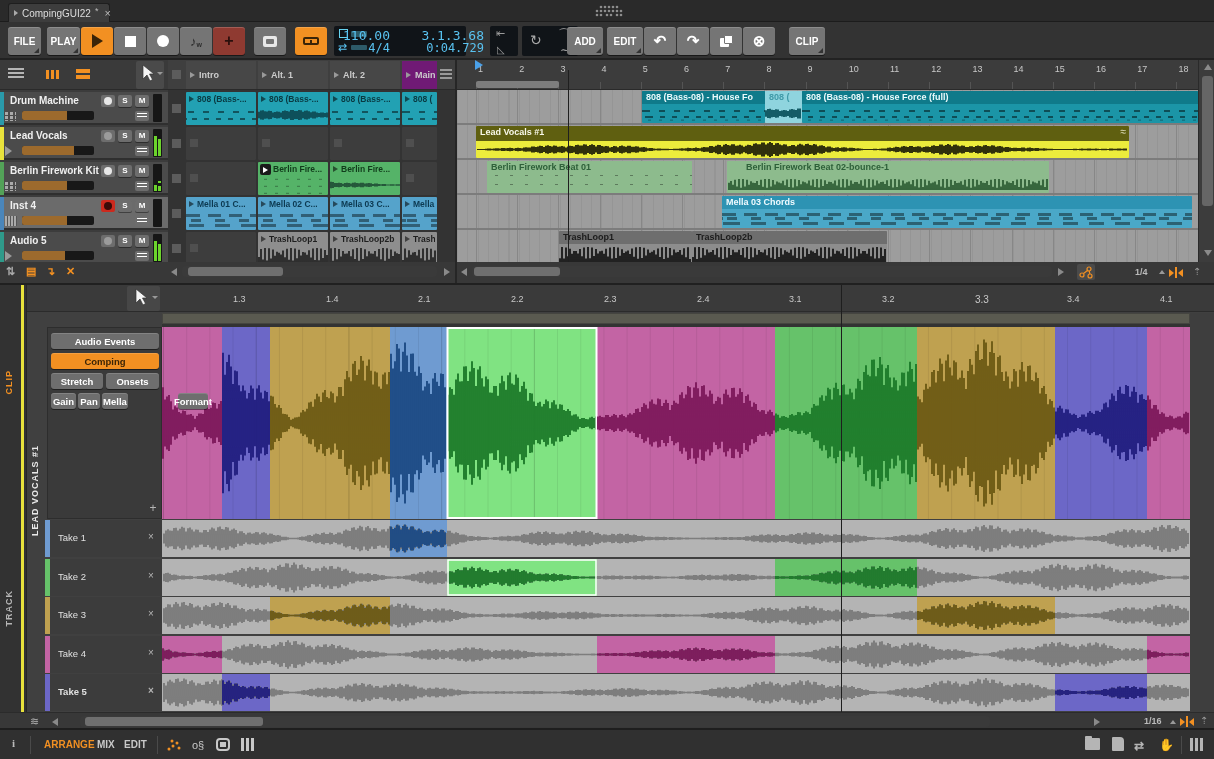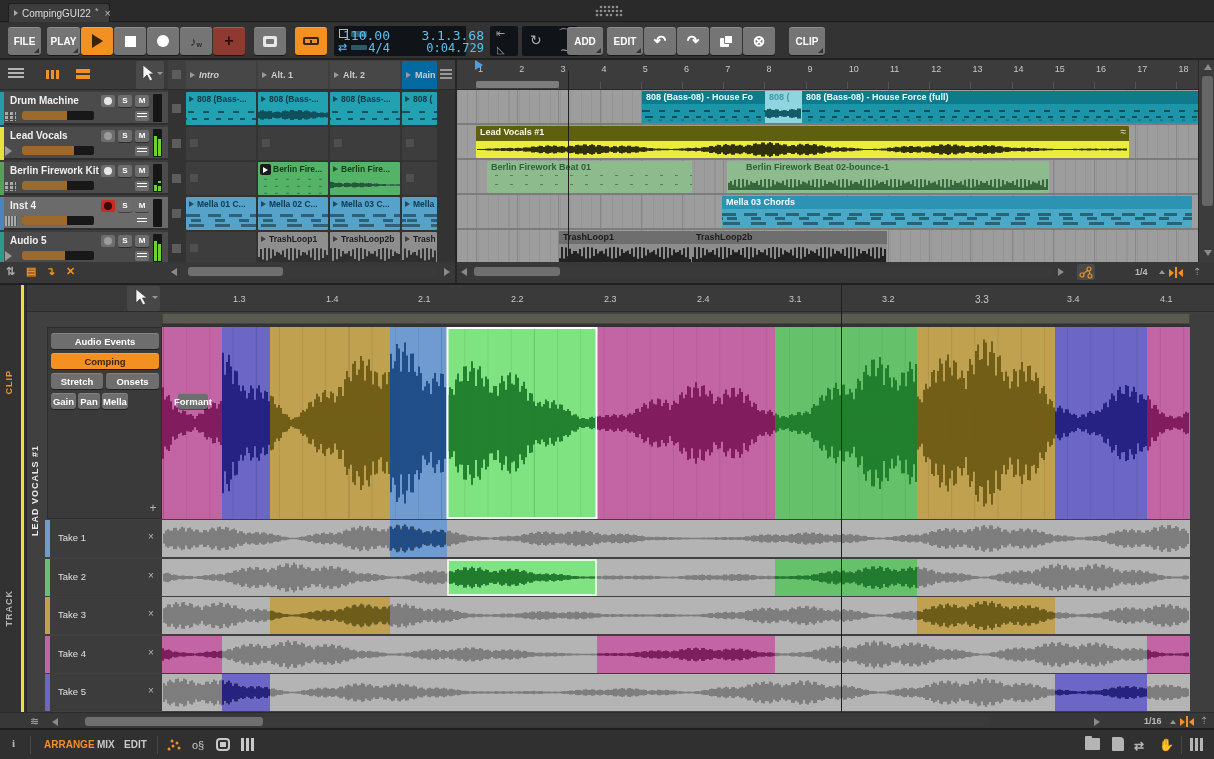--- a/index.html
+++ b/index.html
@@ -290,33 +290,33 @@
         <div class="abs" style="left: 0px; top: 202px; width: 168px; height: 21px; background: rgb(56, 56, 56);">
           <div class="abs" style="left: 6px; top: 3px; font-size: 11px; color: rgb(170, 170, 170); font-weight: bold;">⇅</div>
           <div class="abs" style="left: 26px; top: 3px; font-size: 11px; color: rgb(242, 144, 34); font-weight: bold;">▤</div>
           <div class="abs" style="left: 46px; top: 3px; font-size: 11px; color: rgb(242, 144, 34); font-weight: bold;">↴</div>
           <div class="abs" style="left: 66px; top: 3px; font-size: 11px; color: rgb(242, 144, 34); font-weight: bold;">✕</div>
         </div>
       </div>
       <div class="abs" style="left: 168px; top: 0px; width: 287px; height: 223px; background: rgb(51, 51, 51);">
         <div class="abs" style="left: 0px; top: 0px; width: 287px; height: 30px; background: rgb(63, 63, 63); border-bottom: 1px solid rgb(42, 42, 42);">
           <div class="abs" style="left: 4px; top: 10px; width: 9px; height: 9px; background: rgb(92, 92, 92);"></div>
-          <div class="scell abs" style="left: 18px; top: 1px; width: 70px; height: 28px; background: rgb(71, 71, 71); font-style: italic;">
+          <div class="scell abs" style="left: 18px; top: 1px; width: 70px; height: 28px; background: rgb(71, 71, 71);">
             <div class="abs" style="left: 4px; top: 11px; border-left: 5px solid rgb(154, 154, 154); border-top: 3.5px solid transparent; border-bottom: 3.5px solid transparent;"></div>
             <div class="abs" style="left: 13px; top: 9px; font-size: 9px; color: rgb(204, 204, 204); white-space: nowrap; overflow: hidden; right: 2px;">Intro</div>
           </div>
           <div class="scell abs" style="left: 90px; top: 1px; width: 70px; height: 28px; background: rgb(71, 71, 71);">
             <div class="abs" style="left: 4px; top: 11px; border-left: 5px solid rgb(154, 154, 154); border-top: 3.5px solid transparent; border-bottom: 3.5px solid transparent;"></div>
             <div class="abs" style="left: 13px; top: 9px; font-size: 9px; color: rgb(204, 204, 204); white-space: nowrap; overflow: hidden; right: 2px;">Alt. 1</div>
           </div>
           <div class="scell abs" style="left: 162px; top: 1px; width: 70px; height: 28px; background: rgb(71, 71, 71);">
             <div class="abs" style="left: 4px; top: 11px; border-left: 5px solid rgb(154, 154, 154); border-top: 3.5px solid transparent; border-bottom: 3.5px solid transparent;"></div>
             <div class="abs" style="left: 13px; top: 9px; font-size: 9px; color: rgb(204, 204, 204); white-space: nowrap; overflow: hidden; right: 2px;">Alt. 2</div>
           </div>
-          <div class="scell abs" style="left: 234px; top: 1px; width: 35px; height: 28px; background: #0369a1;">
+          <div class="scell abs" style="left: 234px; top: 1px; width: 35px; height: 28px; background: #701a75;">
             <div class="abs" style="left: 4px; top: 11px; border-left: 5px solid rgb(154, 154, 154); border-top: 3.5px solid transparent; border-bottom: 3.5px solid transparent;"></div>
             <div class="abs" style="left: 13px; top: 9px; font-size: 9px; color: rgb(204, 204, 204); white-space: nowrap; overflow: hidden; right: 2px;">Main</div>
           </div>
           <div class="abs" style="left: 272px; top: 9px; width: 12px; height: 10px; background: repeating-linear-gradient(rgb(153, 153, 153) 0px, rgb(153, 153, 153) 2px, transparent 2px, transparent 4px);"></div>
         </div>
         <div class="abs" style="left: 4px; top: 44px; width: 9px; height: 9px; background: rgb(92, 92, 92);"></div>
         <div class="cell abs" style="left: 18px; top: 32px; width: 70px; height: 33px; background: rgb(34, 161, 179);">
           <div class="tri abs" style="border-left-color: rgba(0, 0, 0, 0.55);"></div>
           <div class="abs" style="left: 11px; top: 2px; right: 2px; font-size: 8.5px; font-weight: bold; color: rgb(9, 58, 66); white-space: nowrap; overflow: hidden;">808 (Bass-...</div>
           <div class="abs pat-notes" style="left: 0px; top: 13px; width: 70px; height: 20px;"></div>
@@ -732,21 +732,21 @@
       <svg width="1214" height="37" style="position: absolute; left: 0px; top: 350.5px;">
         <rect x="162" y="0" width="1028" height="37" fill="#b4b4b4"></rect>
         <rect x="162" y="0" width="60" height="37" fill="#c364a4"></rect>
         <rect x="597" y="0" width="178" height="37" fill="#c364a4"></rect>
         <rect x="1147" y="0" width="43" height="37" fill="#c364a4"></rect>
         <path d="M164.0 13.2L164.0 23.8M166.0 14.5L166.0 22.5M168.0 13.6L168.0 23.4M170.0 14.0L170.0 23.0M172.0 15.5L172.0 21.5M174.0 15.8L174.0 21.2M176.0 15.6L176.0 21.4M178.0 16.2L178.0 20.8M180.0 17.0L180.0 20.0M182.0 16.5L182.0 20.5M184.0 16.3L184.0 20.7M186.0 16.7L186.0 20.3M188.0 17.3L188.0 19.7M190.0 16.9L190.0 20.1M192.0 17.0L192.0 20.0M194.0 17.5L194.0 19.5M196.0 17.6L196.0 19.4M198.0 17.0L198.0 20.0M200.0 16.8L200.0 20.2M202.0 17.0L202.0 20.0M204.0 16.4L204.0 20.6M206.0 15.7L206.0 21.3M208.0 15.8L208.0 21.2M210.0 16.5L210.0 20.5M212.0 15.3L212.0 21.7M214.0 14.8L214.0 22.2M216.0 15.4L216.0 21.6M218.0 15.8L218.0 21.2M220.0 14.8L220.0 22.2M222.0 14.8L222.0 22.2M224.0 15.6L224.0 21.4M226.0 14.8L226.0 22.2M228.0 13.3L228.0 23.7M230.0 13.0L230.0 24.0M232.0 14.3L232.0 22.7M234.0 12.1L234.0 24.9M236.0 10.5L236.0 26.5M238.0 11.1L238.0 25.9M240.0 12.4L240.0 24.6M242.0 9.4L242.0 27.6M244.0 8.5L244.0 28.5M246.0 10.4L246.0 26.6M248.0 10.3L248.0 26.7M250.0 7.8L250.0 29.2M252.0 8.1L252.0 28.9M254.0 11.1L254.0 25.9M256.0 9.4L256.0 27.6M258.0 8.0L258.0 29.0M260.0 9.5L260.0 27.5M262.0 12.5L262.0 24.5M264.0 10.1L264.0 26.9M266.0 9.9L266.0 27.1M268.0 12.0L268.0 25.0M270.0 12.2L270.0 24.8M272.0 9.1L272.0 27.9M274.0 8.3L274.0 28.7M276.0 10.3L276.0 26.7M278.0 8.8L278.0 28.2M280.0 5.9L280.0 31.1M282.0 6.4L282.0 30.6M284.0 10.0L284.0 27.0M286.0 6.1L286.0 30.9M288.0 4.3L288.0 32.7M290.0 6.4L290.0 30.6M292.0 8.9L292.0 28.1M294.0 5.2L294.0 31.8M296.0 5.0L296.0 32.0M298.0 8.3L298.0 28.7M300.0 8.7L300.0 28.3M302.0 6.5L302.0 30.5M304.0 7.7L304.0 29.3M306.0 11.3L306.0 25.7M308.0 10.0L308.0 27.0M310.0 9.4L310.0 27.6M312.0 11.3L312.0 25.7M314.0 13.3L314.0 23.7M316.0 10.4L316.0 26.6M318.0 9.3L318.0 27.7M320.0 10.7L320.0 26.3M322.0 11.1L322.0 25.9M324.0 8.4L324.0 28.6M326.0 8.3L326.0 28.7M328.0 10.9L328.0 26.1M330.0 9.8L330.0 27.2M332.0 7.9L332.0 29.1M334.0 9.1L334.0 27.9M336.0 12.3L336.0 24.7M338.0 9.9L338.0 27.1M340.0 9.3L340.0 27.7M342.0 11.2L342.0 25.8M344.0 12.9L344.0 24.1M346.0 11.4L346.0 25.6M348.0 11.8L348.0 25.2M350.0 13.8L350.0 23.2M352.0 14.2L352.0 22.8M354.0 13.6L354.0 23.4M356.0 14.5L356.0 22.5M358.0 16.0L358.0 21.0M360.0 15.1L360.0 21.9M362.0 14.5L362.0 22.5M364.0 15.0L364.0 22.0M366.0 15.9L366.0 21.1M368.0 14.9L368.0 22.1M370.0 14.8L370.0 22.2M372.0 15.6L372.0 21.4M374.0 16.0L374.0 21.0M376.0 15.4L376.0 21.6M378.0 15.7L378.0 21.3M380.0 16.7L380.0 20.3M382.0 16.6L382.0 20.4M384.0 16.5L384.0 20.5M386.0 17.0L386.0 20.0M388.0 17.6L388.0 19.4M390.0 17.4L390.0 19.6M392.0 17.4L392.0 19.6M394.0 17.5L394.0 19.5M396.0 17.6L396.0 19.4M398.0 17.2L398.0 19.8M400.0 17.1L400.0 19.9M402.0 17.4L402.0 19.6M404.0 17.2L404.0 19.8M406.0 16.6L406.0 20.4M408.0 16.4L408.0 20.6M410.0 16.8L410.0 20.2M412.0 15.9L412.0 21.1M414.0 15.1L414.0 21.9M416.0 15.3L416.0 21.7M418.0 15.8L418.0 21.2M420.0 14.4L420.0 22.6M422.0 13.8L422.0 23.2M424.0 14.6L424.0 22.4M426.0 14.6L426.0 22.4M428.0 13.3L428.0 23.7M430.0 13.3L430.0 23.7M432.0 14.7L432.0 22.3M434.0 13.9L434.0 23.1M436.0 13.0L436.0 24.0M438.0 13.7L438.0 23.3M440.0 15.4L440.0 21.6M442.0 14.0L442.0 23.0M444.0 13.8L444.0 23.2M446.0 14.9L446.0 22.1M448.0 15.5L448.0 21.5M450.0 14.0L450.0 23.0M452.0 13.5L452.0 23.5M454.0 14.4L454.0 22.6M456.0 13.7L456.0 23.3M458.0 12.2L458.0 24.8M460.0 12.3L460.0 24.7M462.0 14.1L462.0 22.9M464.0 12.2L464.0 24.8M466.0 11.2L466.0 25.8M468.0 12.2L468.0 24.8M470.0 13.6L470.0 23.4M472.0 11.6L472.0 25.4M474.0 11.4L474.0 25.6M476.0 13.1L476.0 23.9M478.0 13.3L478.0 23.7M480.0 12.1L480.0 24.9M482.0 12.7L482.0 24.3M484.0 14.6L484.0 22.4M486.0 14.0L486.0 23.0M488.0 13.6L488.0 23.4M490.0 14.5L490.0 22.5M492.0 16.0L492.0 21.0M494.0 14.7L494.0 22.3M496.0 14.0L496.0 23.0M498.0 14.7L498.0 22.3M500.0 15.0L500.0 22.0M502.0 13.6L502.0 23.4M504.0 13.5L504.0 23.5M506.0 14.7L506.0 22.3M508.0 14.2L508.0 22.8M510.0 13.3L510.0 23.7M512.0 13.7L512.0 23.3M514.0 15.3L514.0 21.7M516.0 14.2L516.0 22.8M518.0 13.8L518.0 23.2M520.0 14.7L520.0 22.3M522.0 15.7L522.0 21.3M524.0 14.8L524.0 22.2M526.0 14.9L526.0 22.1M528.0 16.0L528.0 21.0M530.0 16.2L530.0 20.8M532.0 15.9L532.0 21.1M534.0 16.3L534.0 20.7M536.0 17.1L536.0 19.9M538.0 16.8L538.0 20.2M540.0 16.5L540.0 20.5M542.0 16.7L542.0 20.3M544.0 17.2L544.0 19.8M546.0 16.5L546.0 20.5M548.0 16.4L548.0 20.6M550.0 16.8L550.0 20.2M552.0 17.0L552.0 20.0M554.0 16.5L554.0 20.5M556.0 16.6L556.0 20.4M558.0 17.2L558.0 19.8M560.0 17.0L560.0 20.0M562.0 16.8L562.0 20.2M564.0 17.0L564.0 20.0M566.0 17.6L566.0 19.4M568.0 17.3L568.0 19.7M570.0 17.2L570.0 19.8M572.0 17.5L572.0 19.5M574.0 17.8L574.0 19.3M576.0 17.6L576.0 19.4M578.0 17.6L578.0 19.4M580.0 17.8L580.0 19.3M582.0 17.8L582.0 19.3M584.0 17.7L584.0 19.3M586.0 17.7L586.0 19.3M588.0 17.8L588.0 19.3M590.0 17.7L590.0 19.3M592.0 17.5L592.0 19.5M594.0 17.6L594.0 19.4M596.0 17.8L596.0 19.3M598.0 17.4L598.0 19.6M600.0 17.2L600.0 19.8M602.0 17.5L602.0 19.5M604.0 17.5L604.0 19.5M606.0 17.1L606.0 19.9M608.0 17.1L608.0 19.9M610.0 17.4L610.0 19.6M612.0 17.2L612.0 19.8M614.0 17.0L614.0 20.0M616.0 17.1L616.0 19.9M618.0 17.6L618.0 19.4M620.0 17.1L620.0 19.9M622.0 17.0L622.0 20.0M624.0 17.3L624.0 19.7M626.0 17.5L626.0 19.5M628.0 17.1L628.0 19.9M630.0 16.8L630.0 20.2M632.0 17.0L632.0 20.0M634.0 16.8L634.0 20.2M636.0 16.1L636.0 20.9M638.0 16.0L638.0 21.0M640.0 16.6L640.0 20.4M642.0 15.7L642.0 21.3M644.0 15.0L644.0 22.0M646.0 15.3L646.0 21.7M648.0 16.0L648.0 21.0M650.0 14.7L650.0 22.3M652.0 14.4L652.0 22.6M654.0 15.2L654.0 21.8M656.0 15.3L656.0 21.7M658.0 14.2L658.0 22.8M660.0 14.4L660.0 22.6M662.0 15.5L662.0 21.5M664.0 15.0L664.0 22.0M666.0 14.4L666.0 22.6M668.0 15.0L668.0 22.0M670.0 16.3L670.0 20.7M672.0 15.3L672.0 21.7M674.0 14.6L674.0 22.4M676.0 15.0L676.0 22.0M678.0 15.2L678.0 21.8M680.0 13.6L680.0 23.4M682.0 13.1L682.0 23.9M684.0 14.2L684.0 22.8M686.0 13.5L686.0 23.5M688.0 12.0L688.0 25.0M690.0 12.3L690.0 24.7M692.0 14.1L692.0 22.9M694.0 12.3L694.0 24.7M696.0 11.4L696.0 25.6M698.0 12.4L698.0 24.6M700.0 13.9L700.0 23.1M702.0 12.1L702.0 24.9M704.0 11.9L704.0 25.1M706.0 13.5L706.0 23.5M708.0 13.9L708.0 23.1M710.0 12.9L710.0 24.1M712.0 13.4L712.0 23.6M714.0 15.1L714.0 21.9M716.0 14.7L716.0 22.3M718.0 13.9L718.0 23.1M720.0 14.1L720.0 22.9M722.0 15.2L722.0 21.8M724.0 13.4L724.0 23.6M726.0 12.7L726.0 24.3M728.0 13.6L728.0 23.4M730.0 14.0L730.0 23.0M732.0 12.4L732.0 24.6M734.0 12.4L734.0 24.6M736.0 13.9L736.0 23.1M738.0 13.5L738.0 23.5M740.0 12.5L740.0 24.5M742.0 13.1L742.0 23.9M744.0 15.0L744.0 22.0M746.0 13.8L746.0 23.2M748.0 13.5L748.0 23.5M750.0 14.6L750.0 22.4M752.0 15.7L752.0 21.3M754.0 14.9L754.0 22.1M756.0 15.2L756.0 21.8M758.0 16.2L758.0 20.8M760.0 16.5L760.0 20.5M762.0 16.2L762.0 20.8M764.0 16.3L764.0 20.7M766.0 16.9L766.0 20.1M768.0 16.5L768.0 20.5M770.0 16.2L770.0 20.8M772.0 16.6L772.0 20.4M774.0 17.2L774.0 19.8M776.0 16.7L776.0 20.3M778.0 16.8L778.0 20.2M780.0 17.2L780.0 19.8M782.0 17.5L782.0 19.5M784.0 17.3L784.0 19.7M786.0 17.2L786.0 19.8M788.0 17.4L788.0 19.6M790.0 17.1L790.0 19.9M792.0 16.6L792.0 20.4M794.0 16.6L794.0 20.4M796.0 17.1L796.0 19.9M798.0 16.4L798.0 20.6M800.0 16.0L800.0 21.0M802.0 16.4L802.0 20.6M804.0 16.7L804.0 20.3M806.0 16.0L806.0 21.0M808.0 15.7L808.0 21.3M810.0 15.9L810.0 21.1M812.0 15.5L812.0 21.5M814.0 14.1L814.0 22.9M816.0 13.8L816.0 23.2M818.0 14.8L818.0 22.2M820.0 13.2L820.0 23.8M822.0 11.8L822.0 25.2M824.0 12.2L824.0 24.8M826.0 13.6L826.0 23.4M828.0 11.0L828.0 26.0M830.0 10.2L830.0 26.8M832.0 11.6L832.0 25.4M834.0 12.0L834.0 25.0M836.0 9.8L836.0 27.2M838.0 9.9L838.0 27.1M840.0 12.2L840.0 24.8M842.0 11.3L842.0 25.7M844.0 10.0L844.0 27.0M846.0 11.1L846.0 25.9M848.0 13.8L848.0 23.2M850.0 11.8L850.0 25.2M852.0 11.2L852.0 25.8M854.0 11.8L854.0 25.2M856.0 12.3L856.0 24.7M858.0 9.2L858.0 27.8M860.0 8.2L860.0 28.8M862.0 10.1L862.0 26.9M864.0 9.1L864.0 27.9M866.0 6.1L866.0 30.9M868.0 6.4L868.0 30.6M870.0 9.8L870.0 27.2M872.0 6.6L872.0 30.4M874.0 4.6L874.0 32.4M876.0 6.5L876.0 30.5M878.0 9.5L878.0 27.5M880.0 5.8L880.0 31.2M882.0 5.3L882.0 31.7M884.0 8.4L884.0 28.6M886.0 9.3L886.0 27.7M888.0 7.1L888.0 29.9M890.0 8.0L890.0 29.0M892.0 11.4L892.0 25.6M894.0 10.7L894.0 26.3M896.0 9.9L896.0 27.1M898.0 10.4L898.0 26.6M900.0 12.6L900.0 24.4M902.0 9.1L902.0 27.9M904.0 7.6L904.0 29.4M906.0 9.1L906.0 27.9M908.0 10.1L908.0 26.9M910.0 6.8L910.0 30.2M912.0 6.5L912.0 30.5M914.0 9.4L914.0 27.6M916.0 8.6L916.0 28.4M918.0 6.4L918.0 30.6M920.0 7.5L920.0 29.5M922.0 11.1L922.0 25.9M924.0 8.8L924.0 28.2M926.0 7.9L926.0 29.1M928.0 10.0L928.0 27.0M930.0 12.4L930.0 24.6M932.0 10.5L932.0 26.5M934.0 10.8L934.0 26.2M936.0 13.1L936.0 23.9M938.0 13.8L938.0 23.2M940.0 13.1L940.0 23.9M942.0 13.6L942.0 23.4M944.0 14.8L944.0 22.2M946.0 13.8L946.0 23.2M948.0 12.9L948.0 24.1M950.0 13.5L950.0 23.5M952.0 15.0L952.0 22.0M954.0 13.5L954.0 23.5M956.0 13.3L956.0 23.7M958.0 14.4L958.0 22.6M960.0 15.1L960.0 21.9M962.0 14.3L962.0 22.7M964.0 14.7L964.0 22.3M966.0 15.9L966.0 21.1M968.0 16.0L968.0 21.0M970.0 15.8L970.0 21.2M972.0 16.4L972.0 20.6M974.0 17.3L974.0 19.7M976.0 17.1L976.0 19.9M978.0 17.3L978.0 19.7M980.0 17.7L980.0 19.3M982.0 17.8L982.0 19.3M984.0 17.5L984.0 19.5M986.0 17.4L986.0 19.6M988.0 17.4L988.0 19.6M990.0 17.1L990.0 19.9M992.0 16.3L992.0 20.7M994.0 16.0L994.0 21.0M996.0 16.4L996.0 20.6M998.0 15.4L998.0 21.6M1000.0 14.3L1000.0 22.7M1002.0 14.4L1002.0 22.6M1004.0 15.3L1004.0 21.7M1006.0 13.3L1006.0 23.7M1008.0 12.5L1008.0 24.5M1010.0 13.4L1010.0 23.6M1012.0 13.6L1012.0 23.4M1014.0 11.7L1014.0 25.3M1016.0 11.6L1016.0 25.4M1018.0 13.3L1018.0 23.7M1020.0 12.6L1020.0 24.4M1022.0 11.3L1022.0 25.7M1024.0 12.1L1024.0 24.9M1026.0 14.3L1026.0 22.7M1028.0 12.6L1028.0 24.4M1030.0 12.2L1030.0 24.8M1032.0 13.1L1032.0 23.9M1034.0 13.5L1034.0 23.5M1036.0 10.9L1036.0 26.1M1038.0 9.9L1038.0 27.1M1040.0 11.3L1040.0 25.7M1042.0 10.5L1042.0 26.5M1044.0 7.8L1044.0 29.2M1046.0 7.8L1046.0 29.2M1048.0 10.6L1048.0 26.4M1050.0 7.9L1050.0 29.1M1052.0 5.9L1052.0 31.1M1054.0 7.3L1054.0 29.7M1056.0 10.3L1056.0 26.7M1058.0 6.7L1058.0 30.3M1060.0 6.0L1060.0 31.0M1062.0 8.7L1062.0 28.3M1064.0 9.7L1064.0 27.3M1066.0 7.4L1066.0 29.6M1068.0 8.1L1068.0 28.9M1070.0 11.3L1070.0 25.7M1072.0 10.7L1072.0 26.3M1074.0 9.7L1074.0 27.3M1076.0 11.2L1076.0 25.8M1078.0 13.2L1078.0 23.8M1080.0 9.9L1080.0 27.1M1082.0 8.3L1082.0 28.7M1084.0 9.6L1084.0 27.4M1086.0 10.7L1086.0 26.3M1088.0 7.4L1088.0 29.6M1090.0 6.8L1090.0 30.2M1092.0 9.4L1092.0 27.6M1094.0 8.8L1094.0 28.2M1096.0 6.3L1096.0 30.7M1098.0 7.2L1098.0 29.8M1100.0 10.8L1100.0 26.2M1102.0 8.4L1102.0 28.6M1104.0 7.3L1104.0 29.7M1106.0 9.3L1106.0 27.7M1108.0 11.9L1108.0 25.1M1110.0 9.7L1110.0 27.3M1112.0 9.9L1112.0 27.1M1114.0 12.2L1114.0 24.8M1116.0 13.0L1116.0 24.0M1118.0 12.1L1118.0 24.9M1120.0 12.9L1120.0 24.1M1122.0 14.5L1122.0 22.5M1124.0 13.4L1124.0 23.6M1126.0 12.2L1126.0 24.8M1128.0 12.7L1128.0 24.3M1130.0 14.5L1130.0 22.5M1132.0 12.5L1132.0 24.5M1134.0 11.9L1134.0 25.1M1136.0 13.1L1136.0 23.9M1138.0 14.0L1138.0 23.0M1140.0 12.6L1140.0 24.4M1142.0 12.8L1142.0 24.2M1144.0 14.4L1144.0 22.6M1146.0 14.3L1146.0 22.7M1148.0 13.7L1148.0 23.3M1150.0 14.4L1150.0 22.6M1152.0 16.0L1152.0 21.0M1154.0 15.4L1154.0 21.6M1156.0 15.4L1156.0 21.6M1158.0 16.2L1158.0 20.8M1160.0 16.9L1160.0 20.1M1162.0 16.6L1162.0 20.4M1164.0 16.9L1164.0 20.1M1166.0 17.4L1166.0 19.6M1168.0 17.5L1168.0 19.5M1170.0 17.2L1170.0 19.8M1172.0 17.3L1172.0 19.7M1174.0 17.7L1174.0 19.3M1176.0 17.6L1176.0 19.4M1178.0 17.4L1178.0 19.6M1180.0 17.3L1180.0 19.7M1182.0 17.5L1182.0 19.5M1184.0 16.9L1184.0 20.1M1186.0 16.5L1186.0 20.5M1188.0 16.7L1188.0 20.3" stroke="#7b7b7b" stroke-width="1.9"></path>
         <path d="M163.0 12.3L163.0 24.7M165.0 14.4L165.0 22.6M167.0 13.9L167.0 23.1M169.0 13.6L169.0 23.4M171.0 14.7L171.0 22.3M173.0 16.2L173.0 20.8M175.0 15.6L175.0 21.4M177.0 15.8L177.0 21.2M179.0 16.6L179.0 20.4M181.0 16.8L181.0 20.2M183.0 16.3L183.0 20.7M185.0 16.4L185.0 20.6M187.0 17.1L187.0 19.9M189.0 17.0L189.0 20.0M191.0 16.9L191.0 20.1M193.0 17.3L193.0 19.7M195.0 17.8L195.0 19.3M197.0 17.3L197.0 19.7M199.0 16.8L199.0 20.2M201.0 16.8L201.0 20.2M203.0 16.9L203.0 20.1M205.0 16.0L205.0 21.0M207.0 15.6L207.0 21.4M209.0 16.1L209.0 20.9M211.0 15.9L211.0 21.1M213.0 14.9L213.0 22.1M215.0 15.0L215.0 22.0M217.0 16.0L217.0 21.0M219.0 15.2L219.0 21.8M221.0 14.7L221.0 22.3" stroke="#7e1a5c" stroke-width="1.9"></path>
         <path d="M598.0 17.4L598.0 19.6M600.0 17.2L600.0 19.8M602.0 17.5L602.0 19.5M604.0 17.5L604.0 19.5M606.0 17.1L606.0 19.9M608.0 17.1L608.0 19.9M610.0 17.4L610.0 19.6M612.0 17.2L612.0 19.8M614.0 17.0L614.0 20.0M616.0 17.1L616.0 19.9M618.0 17.6L618.0 19.4M620.0 17.1L620.0 19.9M622.0 17.0L622.0 20.0M624.0 17.3L624.0 19.7M626.0 17.5L626.0 19.5M628.0 17.1L628.0 19.9M630.0 16.8L630.0 20.2M632.0 17.0L632.0 20.0M634.0 16.8L634.0 20.2M636.0 16.1L636.0 20.9M638.0 16.0L638.0 21.0M640.0 16.6L640.0 20.4M642.0 15.7L642.0 21.3M644.0 15.0L644.0 22.0M646.0 15.3L646.0 21.7M648.0 16.0L648.0 21.0M650.0 14.7L650.0 22.3M652.0 14.4L652.0 22.6M654.0 15.2L654.0 21.8M656.0 15.3L656.0 21.7M658.0 14.2L658.0 22.8M660.0 14.4L660.0 22.6M662.0 15.5L662.0 21.5M664.0 15.0L664.0 22.0M666.0 14.4L666.0 22.6M668.0 15.0L668.0 22.0M670.0 16.3L670.0 20.7M672.0 15.3L672.0 21.7M674.0 14.6L674.0 22.4M676.0 15.0L676.0 22.0M678.0 15.2L678.0 21.8M680.0 13.6L680.0 23.4M682.0 13.1L682.0 23.9M684.0 14.2L684.0 22.8M686.0 13.5L686.0 23.5M688.0 12.0L688.0 25.0M690.0 12.3L690.0 24.7M692.0 14.1L692.0 22.9M694.0 12.3L694.0 24.7M696.0 11.4L696.0 25.6M698.0 12.4L698.0 24.6M700.0 13.9L700.0 23.1M702.0 12.1L702.0 24.9M704.0 11.9L704.0 25.1M706.0 13.5L706.0 23.5M708.0 13.9L708.0 23.1M710.0 12.9L710.0 24.1M712.0 13.4L712.0 23.6M714.0 15.1L714.0 21.9M716.0 14.7L716.0 22.3M718.0 13.9L718.0 23.1M720.0 14.1L720.0 22.9M722.0 15.2L722.0 21.8M724.0 13.4L724.0 23.6M726.0 12.7L726.0 24.3M728.0 13.6L728.0 23.4M730.0 14.0L730.0 23.0M732.0 12.4L732.0 24.6M734.0 12.4L734.0 24.6M736.0 13.9L736.0 23.1M738.0 13.5L738.0 23.5M740.0 12.5L740.0 24.5M742.0 13.1L742.0 23.9M744.0 15.0L744.0 22.0M746.0 13.8L746.0 23.2M748.0 13.5L748.0 23.5M750.0 14.6L750.0 22.4M752.0 15.7L752.0 21.3M754.0 14.9L754.0 22.1M756.0 15.2L756.0 21.8M758.0 16.2L758.0 20.8M760.0 16.5L760.0 20.5M762.0 16.2L762.0 20.8M764.0 16.3L764.0 20.7M766.0 16.9L766.0 20.1M768.0 16.5L768.0 20.5M770.0 16.2L770.0 20.8M772.0 16.6L772.0 20.4M774.0 17.2L774.0 19.8" stroke="#7e1a5c" stroke-width="1.9"></path>
         <path d="M1148.0 13.7L1148.0 23.3M1150.0 14.4L1150.0 22.6M1152.0 16.0L1152.0 21.0M1154.0 15.4L1154.0 21.6M1156.0 15.4L1156.0 21.6M1158.0 16.2L1158.0 20.8M1160.0 16.9L1160.0 20.1M1162.0 16.6L1162.0 20.4M1164.0 16.9L1164.0 20.1M1166.0 17.4L1166.0 19.6M1168.0 17.5L1168.0 19.5M1170.0 17.2L1170.0 19.8M1172.0 17.3L1172.0 19.7M1174.0 17.7L1174.0 19.3M1176.0 17.6L1176.0 19.4M1178.0 17.4L1178.0 19.6M1180.0 17.3L1180.0 19.7M1182.0 17.5L1182.0 19.5M1184.0 16.9L1184.0 20.1M1186.0 16.5L1186.0 20.5M1188.0 16.7L1188.0 20.3" stroke="#7e1a5c" stroke-width="1.9"></path>
       </svg>
-      <div class="abs" style="left: 45px; top: 389px; width: 117px; height: 37px; background: rgb(60, 60, 60);">
+      <div class="abs" style="left: 45px; top: 389px; width: 117px; height: 37px; background: rgb(60, 60, 60); font-weight: bold;">
         <div class="abs" style="left: 0px; top: 0px; width: 5px; height: 37px; background: rgb(108, 103, 199);"></div>
         <div class="abs" style="left: 13px; top: 12px; font-size: 9.5px; color: rgb(224, 224, 224);">Take 5</div>
         <div class="lane-x abs" style="left: 103px; top: 11px;">×</div>
       </div>
       <svg width="1214" height="37" style="position: absolute; left: 0px; top: 389px;">
         <rect x="162" y="0" width="1028" height="37" fill="#b4b4b4"></rect>
         <rect x="222" y="0" width="48" height="37" fill="#6c67c7"></rect>
         <rect x="1055" y="0" width="92" height="37" fill="#6c67c7"></rect>
         <path d="M164.0 8.9L164.0 28.1M166.0 11.6L166.0 25.4M168.0 7.5L168.0 29.5M170.0 5.7L170.0 31.3M172.0 7.4L172.0 29.6M174.0 8.8L174.0 28.2M176.0 4.9L176.0 32.1M178.0 4.5L178.0 32.5M180.0 7.8L180.0 29.2M182.0 7.1L182.0 29.9M184.0 4.4L184.0 32.6M186.0 5.6L186.0 31.4M188.0 9.9L188.0 27.1M190.0 7.2L190.0 29.8M192.0 6.2L192.0 30.8M194.0 8.6L194.0 28.4M196.0 11.4L196.0 25.6M198.0 9.2L198.0 27.8M200.0 9.5L200.0 27.5M202.0 11.1L202.0 25.9M204.0 10.7L204.0 26.3M206.0 7.7L206.0 29.3M208.0 7.4L208.0 29.6M210.0 10.1L210.0 26.9M212.0 7.9L212.0 29.1M214.0 5.5L214.0 31.5M216.0 6.7L216.0 30.3M218.0 10.3L218.0 26.7M220.0 6.4L220.0 30.6M222.0 5.3L222.0 31.7M224.0 7.9L224.0 29.1M226.0 9.5L226.0 27.5M228.0 6.8L228.0 30.2M230.0 7.3L230.0 29.7M232.0 10.5L232.0 26.5M234.0 10.3L234.0 26.7M236.0 9.1L236.0 27.9M238.0 10.5L238.0 26.5M240.0 13.5L240.0 23.5M242.0 12.3L242.0 24.7M244.0 12.2L244.0 24.8M246.0 13.4L246.0 23.6M248.0 14.3L248.0 22.7M250.0 12.4L250.0 24.6M252.0 12.0L252.0 25.0M254.0 13.4L254.0 23.6M256.0 13.4L256.0 23.6M258.0 12.0L258.0 25.0M260.0 12.4L260.0 24.6M262.0 14.3L262.0 22.7M264.0 13.4L264.0 23.6M266.0 12.8L266.0 24.2M268.0 13.8L268.0 23.2M270.0 15.4L270.0 21.6M272.0 14.4L272.0 22.6M274.0 14.5L274.0 22.5M276.0 15.6L276.0 21.4M278.0 16.3L278.0 20.7M280.0 15.9L280.0 21.1M282.0 16.3L282.0 20.7M284.0 17.2L284.0 19.8M286.0 17.3L286.0 19.7M288.0 17.3L288.0 19.7M290.0 17.7L290.0 19.3M292.0 17.8L292.0 19.3M294.0 17.7L294.0 19.3M296.0 17.4L296.0 19.6M298.0 17.3L298.0 19.7M300.0 17.3L300.0 19.7M302.0 16.5L302.0 20.5M304.0 16.1L304.0 20.9M306.0 16.4L306.0 20.6M308.0 16.0L308.0 21.0M310.0 15.0L310.0 22.0M312.0 14.8L312.0 22.2M314.0 15.7L314.0 21.3M316.0 14.7L316.0 22.3M318.0 13.8L318.0 23.2M320.0 14.2L320.0 22.8M322.0 15.3L322.0 21.7M324.0 13.8L324.0 23.2M326.0 13.5L326.0 23.5M328.0 14.5L328.0 22.5M330.0 14.9L330.0 22.1M332.0 13.9L332.0 23.1M334.0 14.2L334.0 22.8M336.0 15.2L336.0 21.8M338.0 14.2L338.0 22.8M340.0 12.7L340.0 24.3M342.0 12.7L342.0 24.3M344.0 14.3L344.0 22.7M346.0 11.8L346.0 25.2M348.0 10.5L348.0 26.5M350.0 11.5L350.0 25.5M352.0 12.4L352.0 24.6M354.0 9.8L354.0 27.2M356.0 9.4L356.0 27.6M358.0 11.4L358.0 25.6M360.0 11.0L360.0 26.0M362.0 9.1L362.0 27.9M364.0 9.8L364.0 27.2M366.0 12.5L366.0 24.5M368.0 10.8L368.0 26.2M370.0 10.0L370.0 27.0M372.0 11.5L372.0 25.5M374.0 13.6L374.0 23.4M376.0 11.9L376.0 25.1M378.0 12.0L378.0 25.0M380.0 13.8L380.0 23.2M382.0 13.6L382.0 23.4M384.0 11.6L384.0 25.4M386.0 11.3L386.0 25.7M388.0 12.9L388.0 24.1M390.0 11.6L390.0 25.4M392.0 9.8L392.0 27.2M394.0 10.5L394.0 26.5M396.0 13.0L396.0 24.0M398.0 10.3L398.0 26.7M400.0 9.4L400.0 27.6M402.0 11.0L402.0 26.0M404.0 12.3L404.0 24.7M406.0 10.3L406.0 26.7M408.0 10.4L408.0 26.6M410.0 12.7L410.0 24.3M412.0 12.6L412.0 24.4M414.0 11.6L414.0 25.4M416.0 12.5L416.0 24.5M418.0 14.7L418.0 22.3M420.0 13.8L420.0 23.2M422.0 13.6L422.0 23.4M424.0 14.8L424.0 22.2M426.0 15.7L426.0 21.3M428.0 14.3L428.0 22.7M430.0 13.8L430.0 23.2M432.0 14.7L432.0 22.3M434.0 14.8L434.0 22.2M436.0 13.6L436.0 23.4M438.0 13.7L438.0 23.3M440.0 15.1L440.0 21.9M442.0 14.4L442.0 22.6M444.0 13.7L444.0 23.3M446.0 14.4L446.0 22.6M448.0 15.8L448.0 21.2M450.0 14.7L450.0 22.3M452.0 14.7L452.0 22.3M454.0 15.6L454.0 21.4M456.0 16.2L456.0 20.8M458.0 15.6L458.0 21.4M460.0 15.9L460.0 21.1M462.0 16.8L462.0 20.2M464.0 16.8L464.0 20.2M466.0 16.7L466.0 20.3M468.0 17.0L468.0 20.0M470.0 17.6L470.0 19.4M472.0 17.3L472.0 19.7M474.0 17.1L474.0 19.9M476.0 17.3L476.0 19.7M478.0 17.6L478.0 19.4M480.0 17.2L480.0 19.8M482.0 17.2L482.0 19.8M484.0 17.5L484.0 19.5M486.0 17.5L486.0 19.5M488.0 17.3L488.0 19.7M490.0 17.4L490.0 19.6M492.0 17.6L492.0 19.4M494.0 17.4L494.0 19.6M496.0 17.1L496.0 19.9M498.0 17.2L498.0 19.8M500.0 17.6L500.0 19.4M502.0 17.2L502.0 19.8M504.0 17.1L504.0 19.9M506.0 17.4L506.0 19.6M508.0 17.5L508.0 19.5M510.0 17.3L510.0 19.7M512.0 17.3L512.0 19.7M514.0 17.7L514.0 19.3M516.0 17.5L516.0 19.5M518.0 17.2L518.0 19.8M520.0 17.2L520.0 19.8M522.0 17.6L522.0 19.4M524.0 17.1L524.0 19.9M526.0 16.9L526.0 20.1M528.0 17.1L528.0 19.9M530.0 17.3L530.0 19.7M532.0 16.9L532.0 20.1M534.0 16.8L534.0 20.2M536.0 17.2L536.0 19.8M538.0 17.3L538.0 19.7M540.0 17.0L540.0 20.0M542.0 17.1L542.0 19.9M544.0 17.6L544.0 19.4M546.0 17.5L546.0 19.5M548.0 17.4L548.0 19.6M550.0 17.6L550.0 19.4M552.0 17.8L552.0 19.3M554.0 17.5L554.0 19.5M556.0 17.4L556.0 19.6M558.0 17.7L558.0 19.3M560.0 17.7L560.0 19.3M562.0 17.3L562.0 19.7M564.0 17.1L564.0 19.9M566.0 17.3L566.0 19.7M568.0 17.0L568.0 20.0M570.0 16.5L570.0 20.5M572.0 16.5L572.0 20.5M574.0 17.0L574.0 20.0M576.0 16.1L576.0 20.9M578.0 15.7L578.0 21.3M580.0 16.0L580.0 21.0M582.0 16.4L582.0 20.6M584.0 15.4L584.0 21.6M586.0 15.3L586.0 21.7M588.0 16.0L588.0 21.0M590.0 15.9L590.0 21.1M592.0 15.2L592.0 21.8M594.0 15.5L594.0 21.5M596.0 16.4L596.0 20.6M598.0 15.9L598.0 21.1M600.0 15.6L600.0 21.4M602.0 16.1L602.0 20.9M604.0 16.8L604.0 20.2M606.0 15.9L606.0 21.1M608.0 15.5L608.0 21.5M610.0 15.9L610.0 21.1M612.0 15.8L612.0 21.2M614.0 14.7L614.0 22.3M616.0 14.6L616.0 22.4M618.0 15.5L618.0 21.5M620.0 14.8L620.0 22.2M622.0 14.0L622.0 23.0M624.0 14.4L624.0 22.6M626.0 15.7L626.0 21.3M628.0 14.3L628.0 22.7M630.0 13.9L630.0 23.1M632.0 14.8L632.0 22.2M634.0 15.5L634.0 21.5M636.0 14.5L636.0 22.5M638.0 14.7L638.0 22.3M640.0 15.8L640.0 21.2M642.0 15.8L642.0 21.2M644.0 15.4L644.0 21.6M646.0 15.9L646.0 21.1M648.0 16.9L648.0 20.1M650.0 16.4L650.0 20.6M652.0 15.9L652.0 21.1M654.0 16.2L654.0 20.8M656.0 16.7L656.0 20.3M658.0 15.8L658.0 21.2M660.0 15.7L660.0 21.3M662.0 16.3L662.0 20.7M664.0 16.4L664.0 20.6M666.0 15.8L666.0 21.2M668.0 16.0L668.0 21.0M670.0 16.8L670.0 20.2M672.0 16.6L672.0 20.4M674.0 16.4L674.0 20.6M676.0 16.8L676.0 20.2M678.0 17.4L678.0 19.6M680.0 17.1L680.0 19.9M682.0 17.2L682.0 19.8M684.0 17.6L684.0 19.4M686.0 17.8L686.0 19.3M688.0 17.5L688.0 19.5M690.0 17.5L690.0 19.5M692.0 17.7L692.0 19.3M694.0 17.6L694.0 19.4M696.0 17.1L696.0 19.9M698.0 17.0L698.0 20.0M700.0 17.3L700.0 19.7M702.0 16.5L702.0 20.5M704.0 15.9L704.0 21.1M706.0 16.0L706.0 21.0M708.0 16.3L708.0 20.7M710.0 15.0L710.0 22.0M712.0 14.5L712.0 22.5M714.0 15.1L714.0 21.9M716.0 14.9L716.0 22.1M718.0 13.6L718.0 23.4M720.0 13.5L720.0 23.5M722.0 14.8L722.0 22.2M724.0 13.7L724.0 23.3M726.0 12.8L726.0 24.2M728.0 13.4L728.0 23.6M730.0 14.9L730.0 22.1M732.0 13.3L732.0 23.7M734.0 13.0L734.0 24.0M736.0 14.2L736.0 22.8M738.0 14.9L738.0 22.1M740.0 13.4L740.0 23.6M742.0 12.8L742.0 24.2M744.0 13.8L744.0 23.2M746.0 12.6L746.0 24.4M748.0 10.6L748.0 26.4M750.0 10.7L750.0 26.3M752.0 12.8L752.0 24.2M754.0 9.9L754.0 27.1M756.0 8.3L756.0 28.7M758.0 9.6L758.0 27.4M760.0 11.1L760.0 25.9M762.0 7.9L762.0 29.1M764.0 7.4L764.0 29.6M766.0 9.9L766.0 27.1M768.0 9.8L768.0 27.2M770.0 7.6L770.0 29.4M772.0 8.4L772.0 28.6M774.0 11.6L774.0 25.4M776.0 10.0L776.0 27.0M778.0 9.1L778.0 27.9M780.0 10.7L780.0 26.3M782.0 13.3L782.0 23.7M784.0 11.4L784.0 25.6M786.0 10.1L786.0 26.9M788.0 11.2L788.0 25.8M790.0 11.3L790.0 25.7M792.0 8.3L792.0 28.7M794.0 7.9L794.0 29.1M796.0 10.3L796.0 26.7M798.0 8.7L798.0 28.3M800.0 6.3L800.0 30.7M802.0 7.2L802.0 29.8M804.0 10.9L804.0 26.1M806.0 7.3L806.0 29.7M808.0 6.2L808.0 30.8M810.0 8.4L810.0 28.6M812.0 10.4L812.0 26.6M814.0 7.8L814.0 29.2M816.0 8.1L816.0 28.9M818.0 11.0L818.0 26.0M820.0 11.2L820.0 25.8M822.0 9.9L822.0 27.1M824.0 11.1L824.0 25.9M826.0 13.8L826.0 23.2M828.0 13.0L828.0 24.0M830.0 12.1L830.0 24.9M832.0 12.6L832.0 24.4M834.0 13.9L834.0 23.1M836.0 11.7L836.0 25.3M838.0 11.1L838.0 25.9M840.0 12.5L840.0 24.5M842.0 12.9L842.0 24.1M844.0 11.2L844.0 25.8M846.0 11.5L846.0 25.5M848.0 13.5L848.0 23.5M850.0 12.9L850.0 24.1M852.0 12.1L852.0 24.9M854.0 13.1L854.0 23.9M856.0 15.1L856.0 21.9M858.0 13.9L858.0 23.1M860.0 13.9L860.0 23.1M862.0 15.1L862.0 21.9M864.0 16.0L864.0 21.0M866.0 15.6L866.0 21.4M868.0 16.0L868.0 21.0M870.0 16.9L870.0 20.1M872.0 17.1L872.0 19.9M874.0 17.1L874.0 19.9M876.0 17.2L876.0 19.8M878.0 17.7L878.0 19.3M880.0 17.5L880.0 19.5M882.0 17.5L882.0 19.5M884.0 17.5L884.0 19.5M886.0 17.5L886.0 19.5M888.0 16.8L888.0 20.2M890.0 16.3L890.0 20.7M892.0 16.5L892.0 20.5M894.0 16.2L894.0 20.8M896.0 15.2L896.0 21.8M898.0 14.9L898.0 22.1M900.0 15.7L900.0 21.3M902.0 14.8L902.0 22.2M904.0 13.8L904.0 23.2M906.0 14.1L906.0 22.9M908.0 15.4L908.0 21.6M910.0 13.9L910.0 23.1M912.0 13.4L912.0 23.6M914.0 14.4L914.0 22.6M916.0 15.0L916.0 22.0M918.0 13.9L918.0 23.1M920.0 13.4L920.0 23.6M922.0 14.1L922.0 22.9M924.0 13.1L924.0 23.9M926.0 11.1L926.0 25.9M928.0 10.9L928.0 26.1M930.0 12.9L930.0 24.1M932.0 10.0L932.0 27.0M934.0 8.2L934.0 28.8M936.0 9.3L936.0 27.7M938.0 11.0L938.0 26.0M940.0 7.5L940.0 29.5M942.0 6.7L942.0 30.3M944.0 9.2L944.0 27.8M946.0 9.2L946.0 27.8M948.0 6.6L948.0 30.4M950.0 7.2L950.0 29.8M952.0 10.6L952.0 26.4M954.0 8.9L954.0 28.1M956.0 7.6L956.0 29.4M958.0 9.4L958.0 27.6M960.0 12.5L960.0 24.5M962.0 10.3L962.0 26.7M964.0 9.8L964.0 27.2M966.0 10.7L966.0 26.3M968.0 10.9L968.0 26.1M970.0 7.6L970.0 29.4M972.0 6.9L972.0 30.1M974.0 9.4L974.0 27.6M976.0 7.7L976.0 29.3M978.0 4.8L978.0 32.2M980.0 5.6L980.0 31.4M982.0 9.6L982.0 27.4M984.0 5.7L984.0 31.3M986.0 4.1L986.0 32.9M988.0 6.5L988.0 30.5M990.0 9.0L990.0 28.0M992.0 5.6L992.0 31.4M994.0 5.7L994.0 31.3M996.0 9.0L996.0 28.0M998.0 9.4L998.0 27.6M1000.0 7.6L1000.0 29.4M1002.0 8.9L1002.0 28.1M1004.0 12.3L1004.0 24.7M1006.0 11.2L1006.0 25.8M1008.0 10.8L1008.0 26.2M1010.0 11.4L1010.0 25.6M1012.0 13.1L1012.0 23.9M1014.0 10.2L1014.0 26.8M1016.0 9.2L1016.0 27.8M1018.0 10.8L1018.0 26.2M1020.0 11.3L1020.0 25.7M1022.0 8.9L1022.0 28.1M1024.0 9.0L1024.0 28.0M1026.0 11.6L1026.0 25.4M1028.0 10.6L1028.0 26.4M1030.0 9.2L1030.0 27.8M1032.0 10.4L1032.0 26.6M1034.0 13.3L1034.0 23.7M1036.0 11.3L1036.0 25.7M1038.0 11.0L1038.0 26.0M1040.0 12.8L1040.0 24.2M1042.0 14.2L1042.0 22.8M1044.0 13.1L1044.0 23.9M1046.0 13.6L1046.0 23.4M1048.0 15.2L1048.0 21.8M1050.0 15.5L1050.0 21.5M1052.0 15.2L1052.0 21.8M1054.0 15.6L1054.0 21.4M1056.0 16.5L1056.0 20.5M1058.0 15.8L1058.0 21.2M1060.0 15.5L1060.0 21.5M1062.0 16.0L1062.0 21.0M1064.0 16.7L1064.0 20.3M1066.0 16.1L1066.0 20.9M1068.0 16.1L1068.0 20.9M1070.0 16.8L1070.0 20.2M1072.0 17.1L1072.0 19.9M1074.0 16.9L1074.0 20.1M1076.0 17.1L1076.0 19.9M1078.0 17.6L1078.0 19.4M1080.0 17.4L1080.0 19.6M1082.0 17.0L1082.0 20.0M1084.0 17.0L1084.0 20.0M1086.0 17.4L1086.0 19.6M1088.0 16.7L1088.0 20.3M1090.0 16.4L1090.0 20.6M1092.0 16.7L1092.0 20.3M1094.0 17.0L1094.0 20.0M1096.0 16.4L1096.0 20.6M1098.0 16.4L1098.0 20.6M1100.0 16.6L1100.0 20.4M1102.0 16.1L1102.0 20.9M1104.0 15.1L1104.0 21.9M1106.0 14.9L1106.0 22.1M1108.0 15.7L1108.0 21.3M1110.0 14.4L1110.0 22.6M1112.0 13.4L1112.0 23.6M1114.0 13.8L1114.0 23.2M1116.0 14.6L1116.0 22.4M1118.0 12.7L1118.0 24.3M1120.0 12.2L1120.0 24.8M1122.0 13.4L1122.0 23.6M1124.0 13.4L1124.0 23.6M1126.0 11.9L1126.0 25.1M1128.0 12.1L1128.0 24.9M1130.0 13.9L1130.0 23.1M1132.0 13.0L1132.0 24.0M1134.0 12.2L1134.0 24.8M1136.0 13.1L1136.0 23.9M1138.0 15.0L1138.0 22.0M1140.0 13.6L1140.0 23.4M1142.0 13.5L1142.0 23.5M1144.0 14.3L1144.0 22.7M1146.0 14.5L1146.0 22.5M1148.0 12.6L1148.0 24.4M1150.0 12.1L1150.0 24.9M1152.0 13.4L1152.0 23.6M1154.0 12.6L1154.0 24.4M1156.0 10.9L1156.0 26.1M1158.0 11.2L1158.0 25.8M1160.0 13.4L1160.0 23.6M1162.0 11.2L1162.0 25.8M1164.0 10.2L1164.0 26.8M1166.0 11.5L1166.0 25.5M1168.0 13.1L1168.0 23.9M1170.0 11.0L1170.0 26.0M1172.0 10.9L1172.0 26.1M1174.0 12.8L1174.0 24.2M1176.0 13.1L1176.0 23.9M1178.0 12.0L1178.0 25.0M1180.0 12.6L1180.0 24.4M1182.0 14.6L1182.0 22.4M1184.0 14.1L1184.0 22.9M1186.0 13.8L1186.0 23.2M1188.0 14.7L1188.0 22.3" stroke="#7b7b7b" stroke-width="1.9"></path>
         <path d="M223.0 6.2L223.0 30.8M225.0 10.1L225.0 26.9M227.0 7.8L227.0 29.2M229.0 6.6L229.0 30.4M231.0 8.7L231.0 28.3M233.0 11.7L233.0 25.3M235.0 9.4L235.0 27.6M237.0 9.5L237.0 27.5M239.0 11.9L239.0 25.1M241.0 13.0L241.0 24.0M243.0 12.0L243.0 25.0M245.0 12.8L245.0 24.2M247.0 14.2L247.0 22.8M249.0 13.3L249.0 23.7M251.0 12.0L251.0 25.0M253.0 12.5L253.0 24.5M255.0 14.5L255.0 22.5M257.0 12.5L257.0 24.5M259.0 11.9L259.0 25.1M261.0 13.2L261.0 23.8M263.0 14.2L263.0 22.8M265.0 12.9L265.0 24.1M267.0 13.1L267.0 23.9M269.0 14.7L269.0 22.3" stroke="#221f80" stroke-width="1.9"></path>

